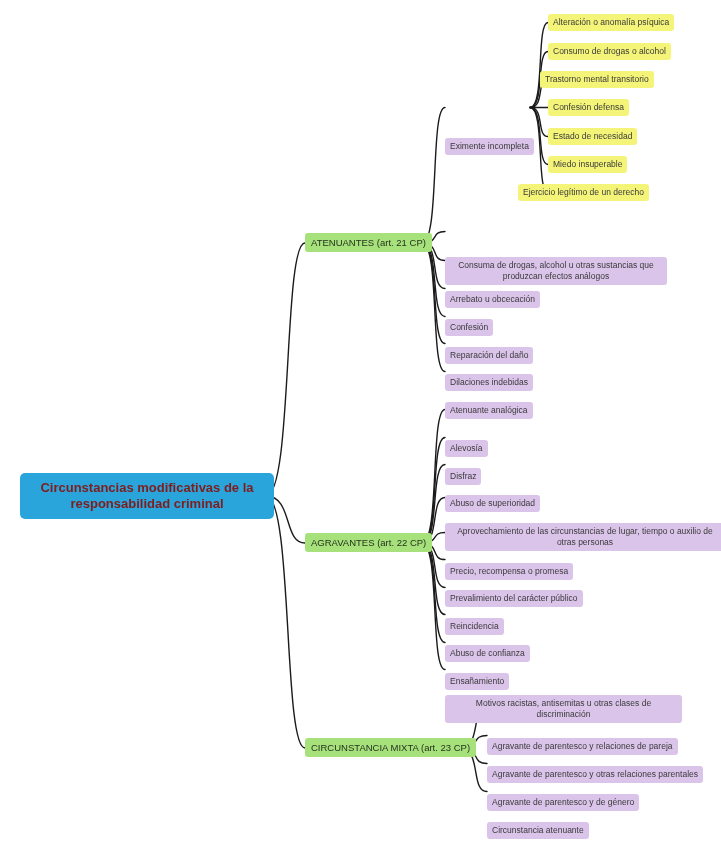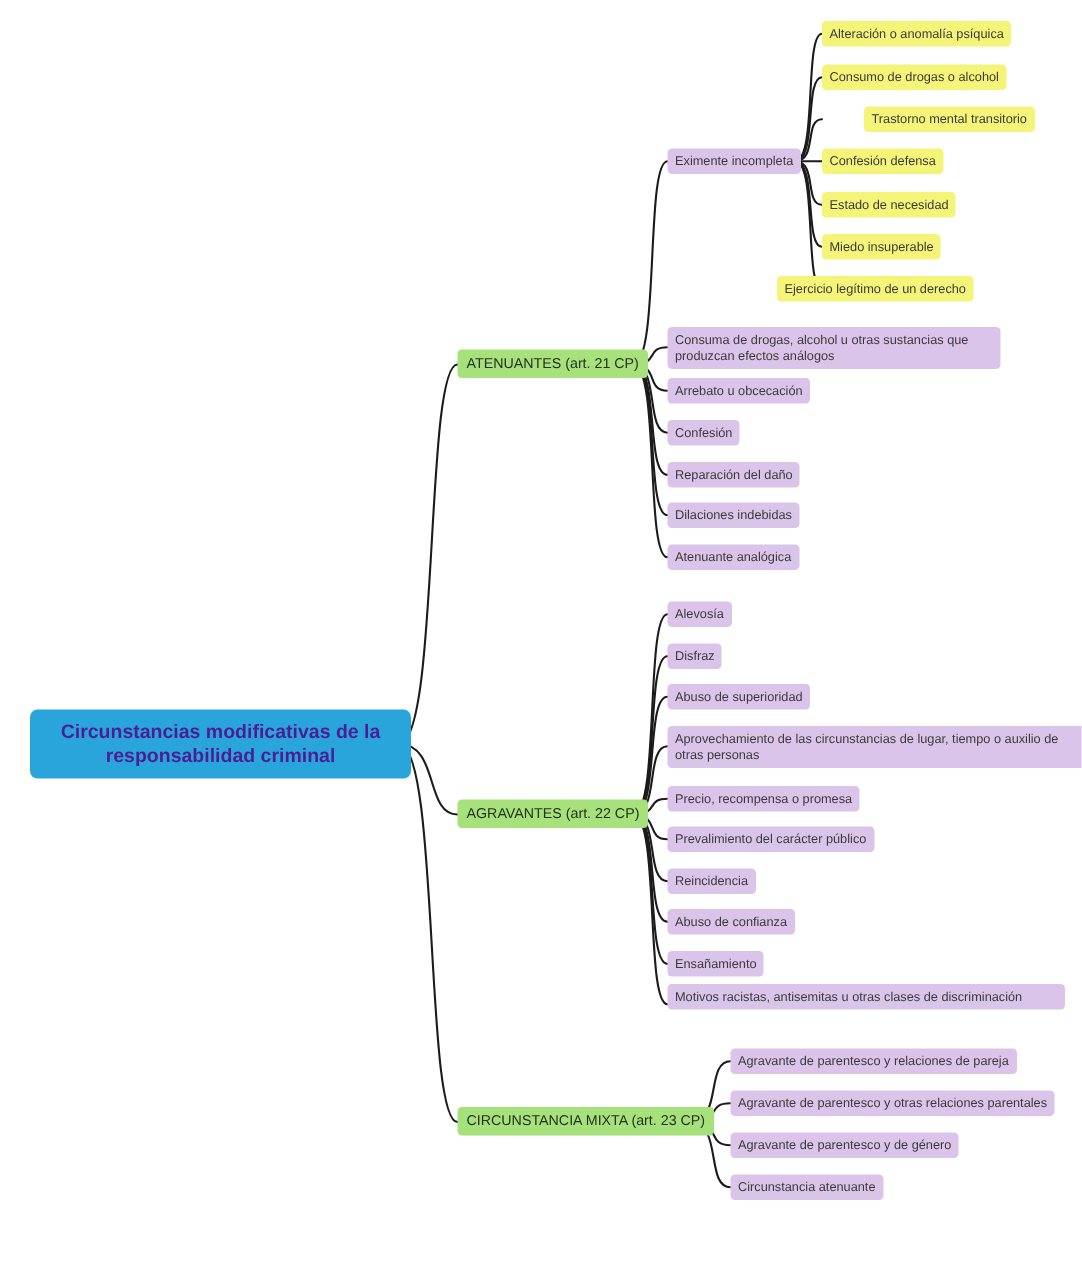--- a/index.html
+++ b/index.html
@@ -6,32 +6,32 @@
   body { margin: 0; background: #ffffff; }
   .canvas {
     position: relative; width: 721px; height: 848px;
     background: #ffffff; overflow: hidden;
     font-family: "Liberation Sans", "DejaVu Sans", sans-serif;
   }
   .links { position: absolute; left: 0; top: 0; }
   .links path { fill: none; stroke: var(--line, #1b1b1b); stroke-width: 1.4; stroke-linecap: round; }
   .node {
     position: absolute; border-radius: 3px; padding: 3px 5px;
-    font-size: 8.5px; line-height: 11px; color: #3a3a3a; white-space: nowrap;
+    font-size: 8.5px; line-height: 11px; color: #3a3a3a; white-space: nowrap; text-align: center;
   }
-  .sub  { background: var(--sub-bg, #dbc4ea); }
+  .sub  { background: var(--sub-bg, #dbc4ea); margin-top: 39px; }
   .leaf { background: var(--leaf-bg, #f4f479); }
   .wrap2 { white-space: normal; }
   .branch {
     background: var(--branch-bg, #a6e17c);
     font-weight: normal; font-size: 9.5px; line-height: 11px;
     padding: 4px 6px; color: #26321c;
   }
   .root {
-    background: var(--root-bg, #29a5dc); color: #4c1d95;
+    background: var(--root-bg, #29a5dc); color: #7f1d1d;
     font-weight: bold; font-size: 13px; line-height: 16px;
     text-align: center; white-space: normal;
     width: 254px; padding: 7px 10px; border-radius: 5px;
   }
 </style>
 </head>
 <body>
 
 <div class="canvas">
 
@@ -83,35 +83,35 @@
   <div class="node sub" style="left:445px;top:99px">Eximente incompleta</div>
   <div class="node sub wrap2" style="left:445px;top:218px;width:222px">Consuma de drogas, alcohol u otras sustancias que produzcan efectos análogos</div>
   <div class="node sub" style="left:445px;top:252px">Arrebato u obcecación</div>
   <div class="node sub" style="left:445px;top:280px">Confesión</div>
   <div class="node sub" style="left:445px;top:308px">Reparación del daño</div>
   <div class="node sub" style="left:445px;top:335px">Dilaciones indebidas</div>
   <div class="node sub" style="left:445px;top:363px">Atenuante analógica</div>
 
   <div class="node leaf" style="left:548px;top:14px">Alteración o anomalía psíquica</div>
   <div class="node leaf" style="left:548px;top:43px">Consumo de drogas o alcohol</div>
-  <div class="node leaf" style="left:576px;top:71px">Trastorno mental transitorio</div>
+  <div class="node leaf" style="left:540px;top:71px">Trastorno mental transitorio</div>
   <div class="node leaf" style="left:548px;top:99px">Confesión defensa</div>
   <div class="node leaf" style="left:548px;top:128px">Estado de necesidad</div>
   <div class="node leaf" style="left:548px;top:156px">Miedo insuperable</div>
   <div class="node leaf" style="left:518px;top:184px">Ejercicio legítimo de un derecho</div>
 
   <div class="node sub" style="left:445px;top:401px">Alevosía</div>
   <div class="node sub" style="left:445px;top:429px">Disfraz</div>
   <div class="node sub" style="left:445px;top:456px">Abuso de superioridad</div>
   <div class="node sub wrap2" style="left:445px;top:484px;width:280px">Aprovechamiento de las circunstancias de lugar, tiempo o auxilio de otras personas</div>
   <div class="node sub" style="left:445px;top:524px">Precio, recompensa o promesa</div>
   <div class="node sub" style="left:445px;top:551px">Prevalimiento del carácter público</div>
   <div class="node sub" style="left:445px;top:579px">Reincidencia</div>
   <div class="node sub" style="left:445px;top:606px">Abuso de confianza</div>
   <div class="node sub" style="left:445px;top:634px">Ensañamiento</div>
-  <div class="node sub wrap2" style="left:445px;top:656px;width:265px">Motivos racistas, antisemitas u otras clases de discriminación</div>
+  <div class="node sub wrap2" style="left:445px;top:656px;width:237px">Motivos racistas, antisemitas u otras clases de discriminación</div>
 
   <div class="node sub" style="left:487px;top:727px">Agravante de parentesco y otras relaciones parentales</div>
   <div class="node sub" style="left:487px;top:699px">Agravante de parentesco y relaciones de pareja</div>
   <div class="node sub" style="left:487px;top:755px">Agravante de parentesco y de género</div>
   <div class="node sub" style="left:487px;top:783px">Circunstancia atenuante</div>
 
 </div>
 
 </body></html>

